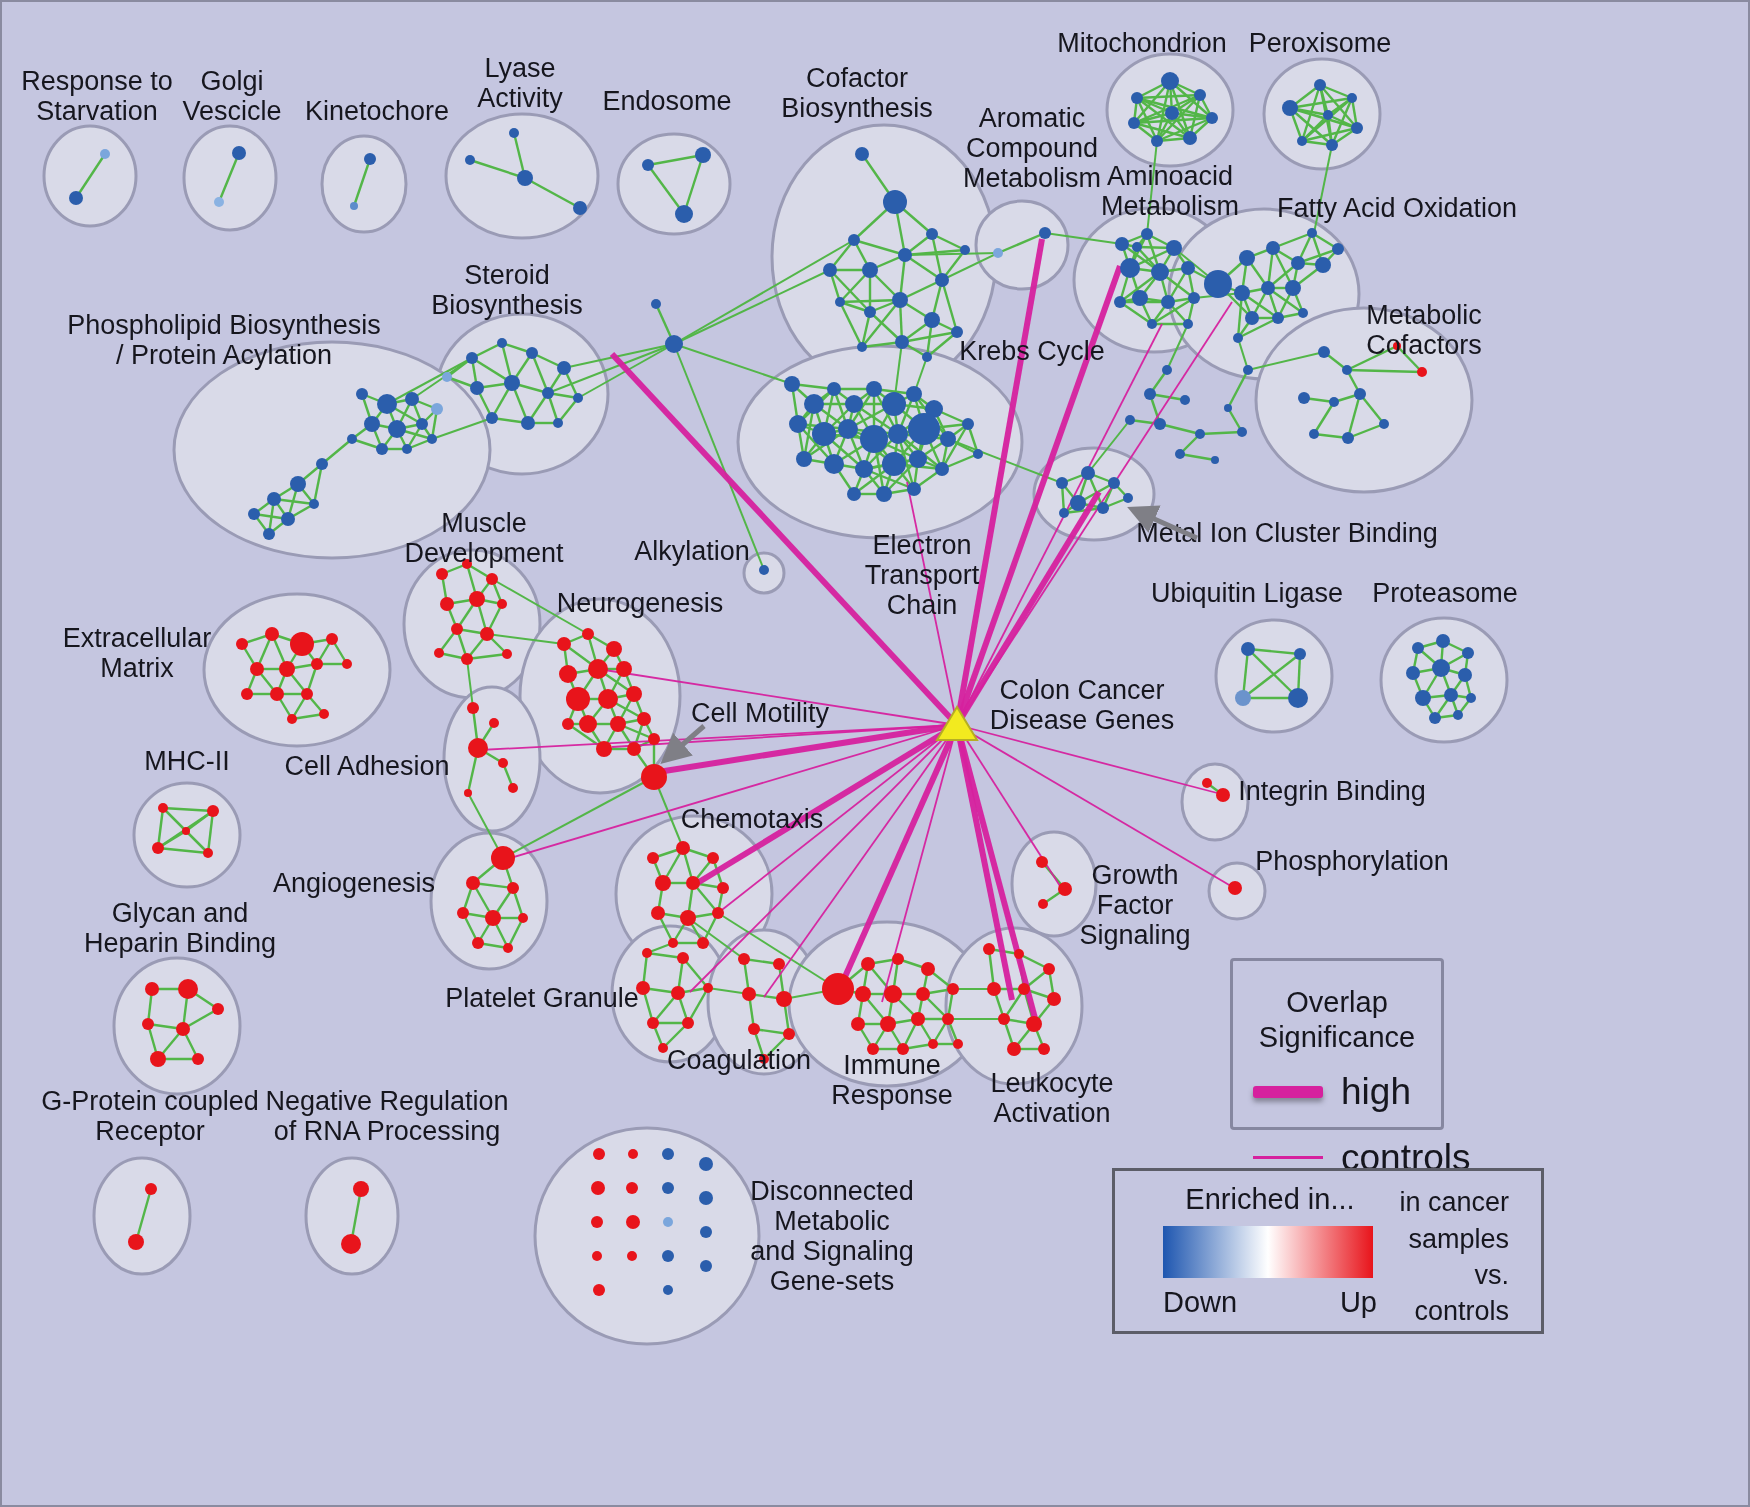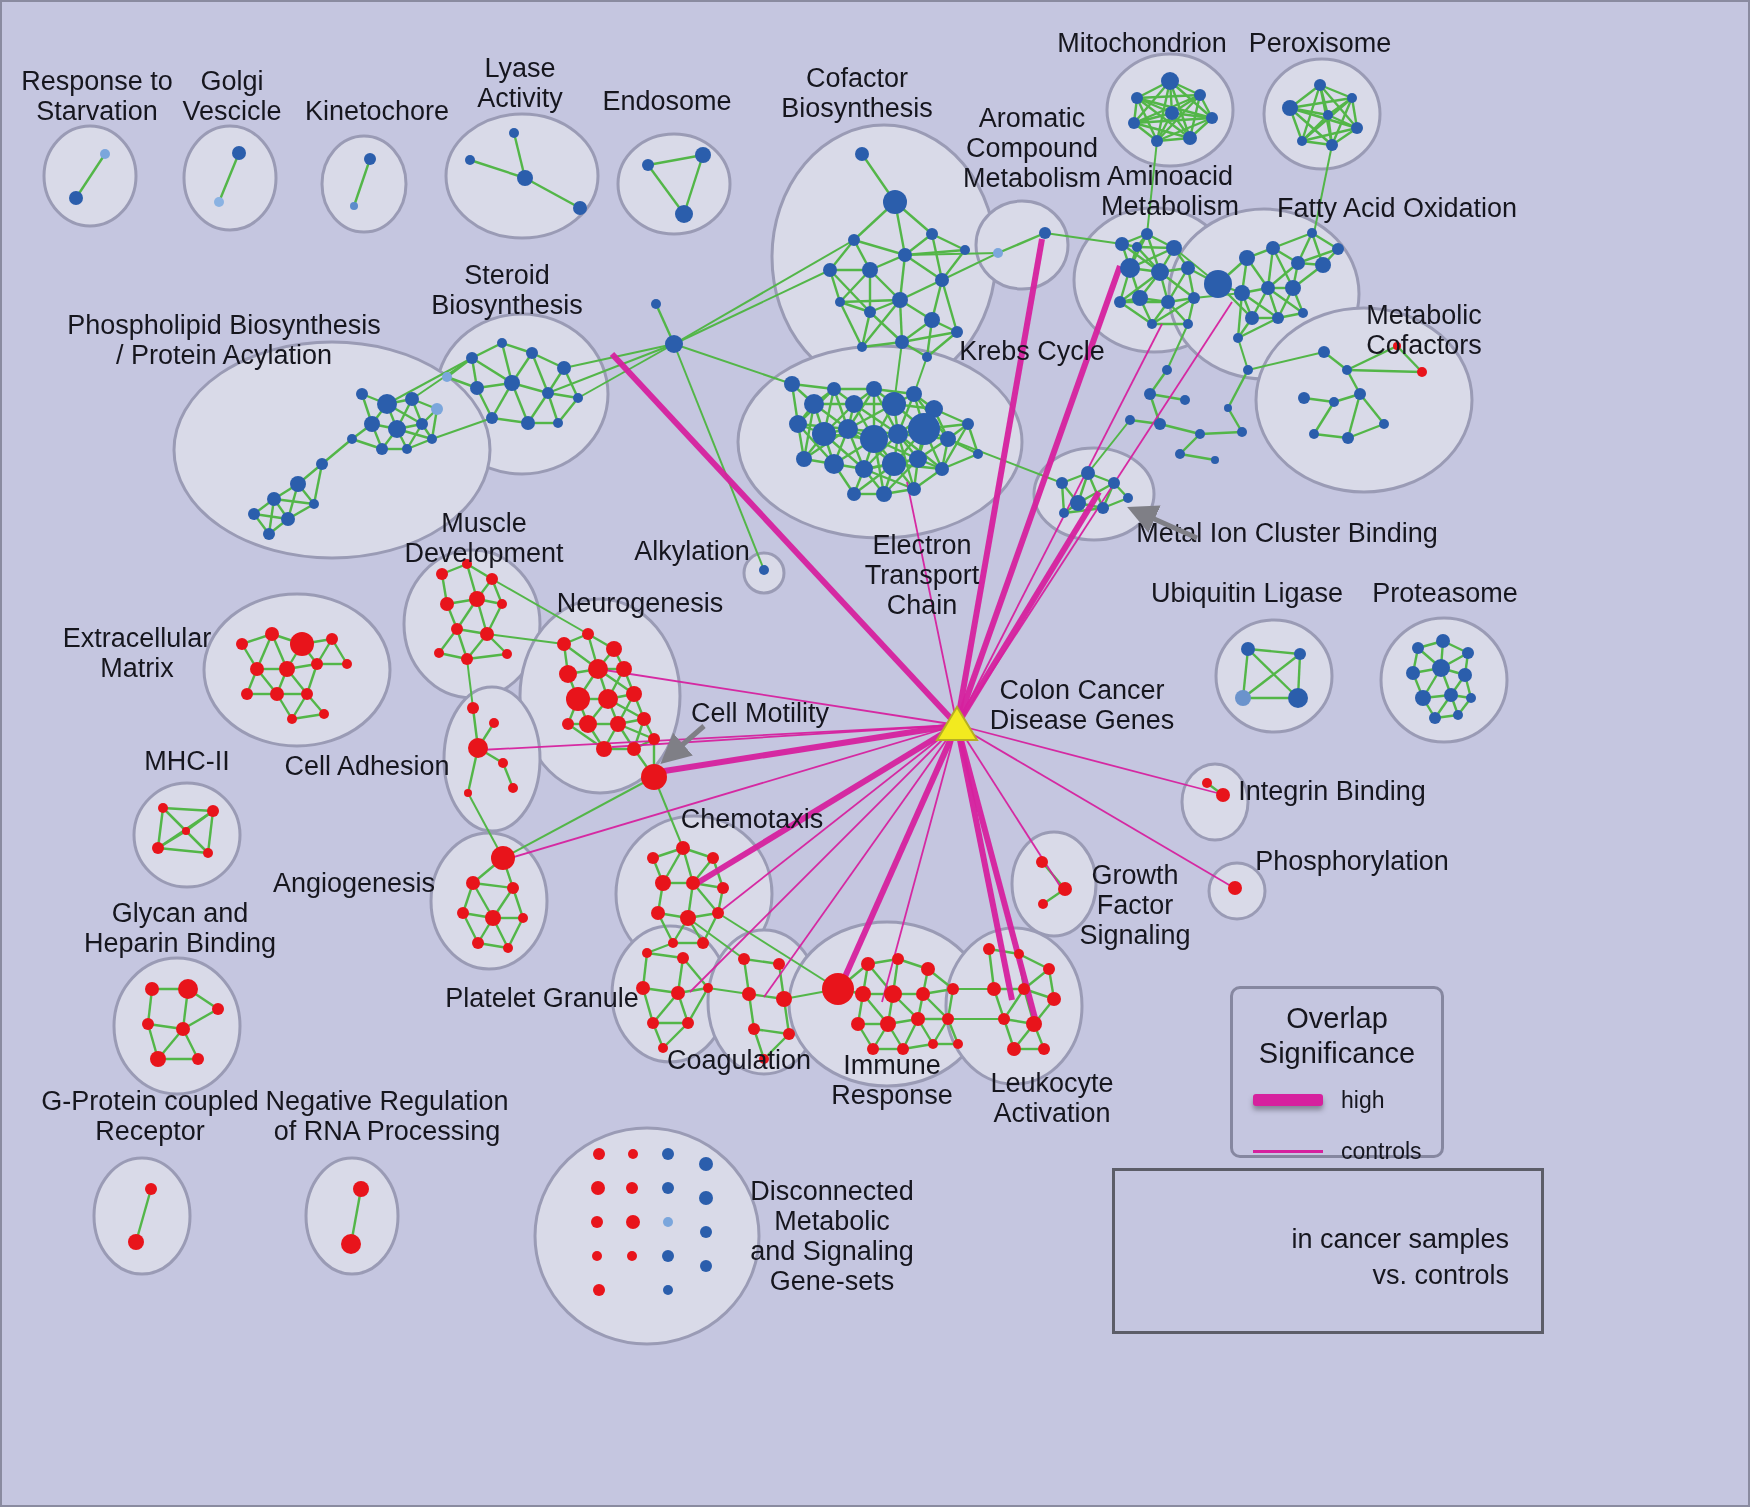--- a/index.html
+++ b/index.html
@@ -1,26 +1,26 @@
 <!DOCTYPE html>
 <html><head>
 <meta charset="utf-8">
 <style>
   *{margin:0;padding:0;box-sizing:border-box;}
   body{background:#ffffff;font-family:"Liberation Sans","DejaVu Sans",sans-serif;}
   .stage{position:relative;width:1750px;height:1507px;background:#c5c6e0;border:2px solid #8a8ba0;overflow:hidden;}
   .stage > svg{position:absolute;left:0;top:0;}
   .clabel{font-size:27px;fill:#16161e;font-family:"Liberation Sans","DejaVu Sans",sans-serif;}
   .legend{position:absolute;color:#16161e;}
-  .legend.overlap{left:1228px;top:984px;width:214px;height:172px;border:3px solid #8687a0;border-radius:10px;padding-top:12px;}
+  .legend.overlap{left:1228px;top:956px;width:214px;height:172px;border:3px solid #8687a0;border-radius:4px;padding-top:24px;}
   .lg-title{text-align:center;font-size:29px;line-height:1.2;white-space:pre-line;margin-bottom:16px;}
   .lg-row{display:flex;align-items:center;gap:18px;padding-left:20px;margin-bottom:24px;}
   .sw-high{width:70px;height:12px;border-radius:3px;box-shadow:0 4px 5px rgba(70,70,80,.5);flex:0 0 auto;}
   .sw-mod{width:70px;height:3px;flex:0 0 auto;}
-  .lg-label{font-size:23px;}
+  .lg-label{font-size:37px;}
   .legend.enrich{left:1110px;top:1166px;width:432px;height:166px;border:3px solid #5c5d68;display:flex;padding:12px 0 0 48px;}
   .en-left{width:214px;flex:0 0 auto;}
   .en-title{text-align:center;font-size:29px;margin-bottom:10px;}
   .gradient-bar{width:210px;height:52px;}
   .en-ends{display:flex;justify-content:space-between;font-size:29px;margin-top:8px;}
   .en-note{flex:1;text-align:right;padding-right:32px;font-size:27px;line-height:1.35;white-space:pre-line;align-self:center;}
 </style>
 </head>
 <body>
 
@@ -1122,16 +1122,24 @@
       <span class="sw-high" style="background: rgb(214, 33, 158);"></span>
       <span class="lg-label">high</span>
     </div>
     <div class="lg-row">
       <span class="sw-mod" style="background: rgb(214, 33, 158);"></span>
       <span class="lg-label">controls</span>
     </div>
   </div>
 
   <div class="legend enrich">
+    <div class="en-left">
+      <div class="en-title">Enriched in...</div>
+      <div class="gradient-bar" style="background: linear-gradient(to right, rgb(30, 86, 176), rgb(255, 255, 255) 50%, rgb(232, 20, 27));"></div>
+      <div class="en-ends">
+        <span>Down</span>
+        <span>Up</span>
+      </div>
+    </div>
     <div class="en-note">in cancer samples
 vs. controls</div>
   </div>
 </div>
 
 </body></html>

